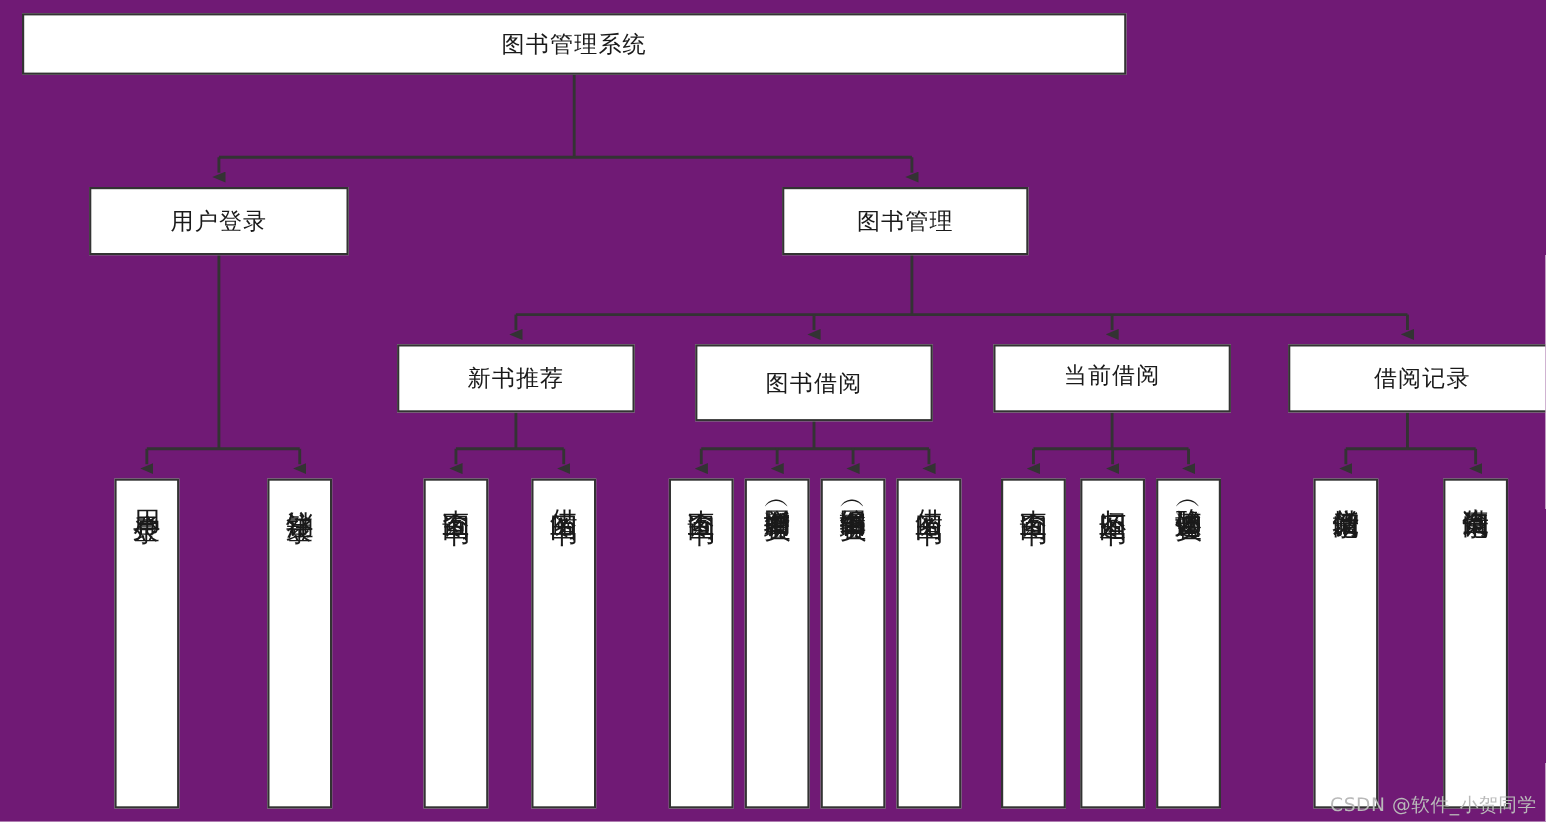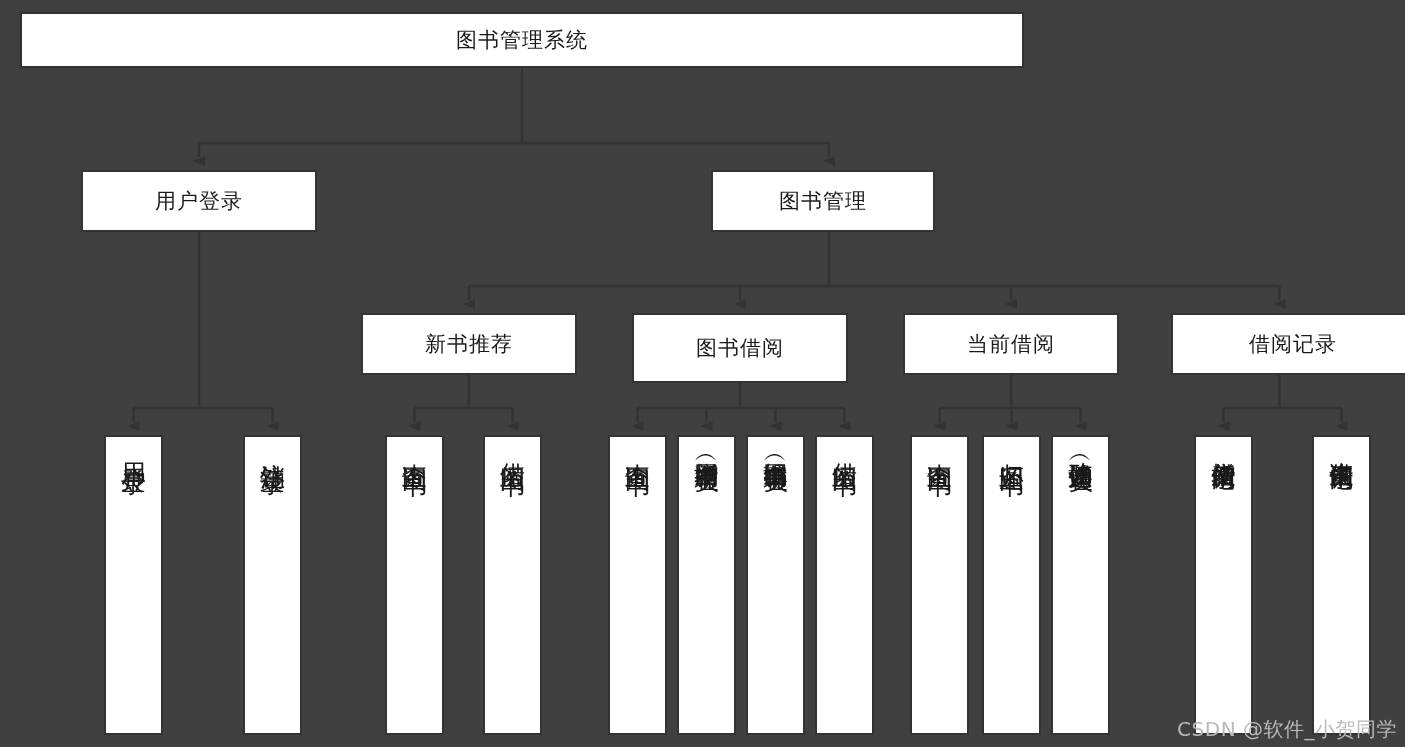--- a/index.html
+++ b/index.html
@@ -7,21 +7,21 @@
     padding: 0;
     background: #ffffff;
   }
   body {
     font-family: "DejaVu Sans", "Liberation Sans", sans-serif;
   }
   #canvas {
     position: relative;
     width: 1405px;
     height: 747px;
-    background: #404040;
+    background: #701a75;
     overflow: hidden;
   }
   #edges {
     position: absolute;
     left: 0;
     top: 0;
     width: 1405px;
     height: 747px;
     pointer-events: none;
   }
@@ -58,21 +58,21 @@
     white-space: nowrap;
   }
   .node.vert.longtext .label {
     font-size: 24px;
     letter-spacing: 1px;
   }
   #watermark {
     position: absolute;
     right: 8px;
     bottom: 4px;
-    font-size: 20px;
+    font-size: 17px;
     color: #b9b9b9;
     font-family: "DejaVu Sans", "Liberation Sans", sans-serif;
     white-space: nowrap;
     letter-spacing: 0.5px;
   }
 </style>
 </head>
 <body>
 
 <div id="canvas">
@@ -129,21 +129,21 @@
       </div>
       <div class="node horiz" style="left: 711px; top: 170px; width: 224px; height: 62px;">
         <span class="label">图书管理</span>
       </div>
       <div class="node horiz" style="left: 361px; top: 313px; width: 216px; height: 62px;">
         <span class="label">新书推荐</span>
       </div>
       <div class="node horiz" style="left: 632px; top: 313px; width: 216px; height: 70px;">
         <span class="label">图书借阅</span>
       </div>
-      <div class="node horiz" style="left: 903px; top: 313px; width: 216px; height: 62px;">
+      <div class="node horiz" style="left: 903px; top: 313px; width: 216px; height: 62px; font-family: Liberation Mono, monospace;">
         <span class="label">当前借阅</span>
       </div>
       <div class="node horiz" style="left: 1171px; top: 313px; width: 244px; height: 62px; justify-content: center;">
         <span class="label">借阅记录</span>
       </div>
       <div class="node vert" style="left: 104px; top: 435px; width: 59px; height: 300px;">
         <span class="label">用户登录</span>
       </div>
       <div class="node vert" style="left: 243px; top: 435px; width: 59px; height: 300px;">
         <span class="label">注销登录</span>

